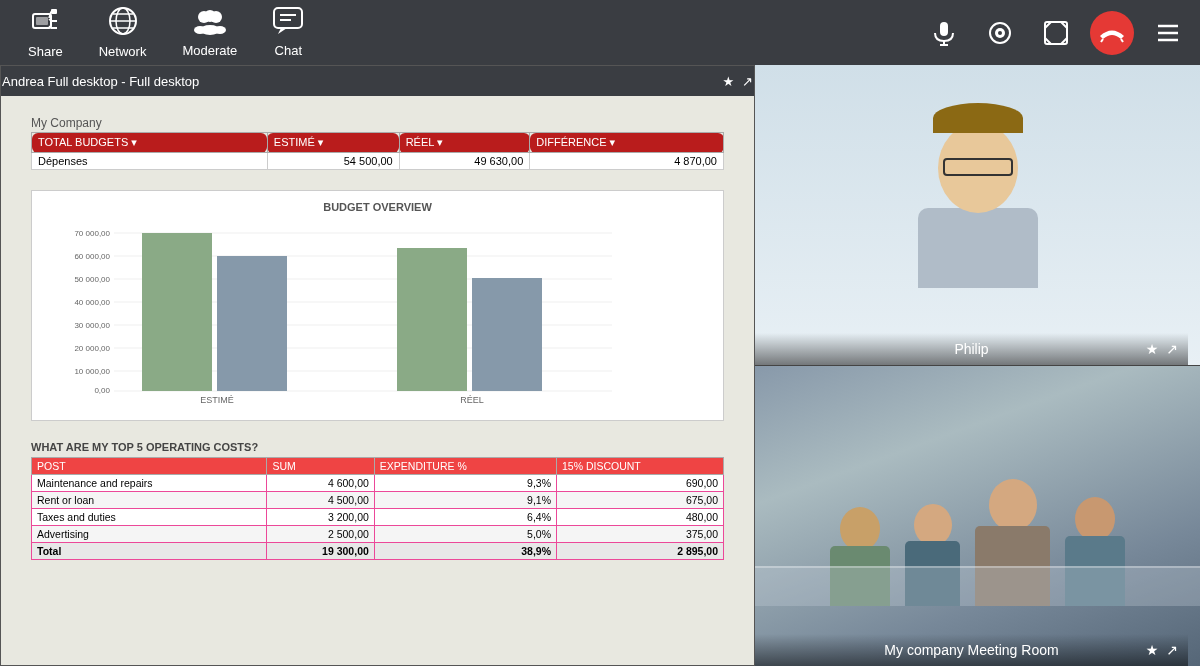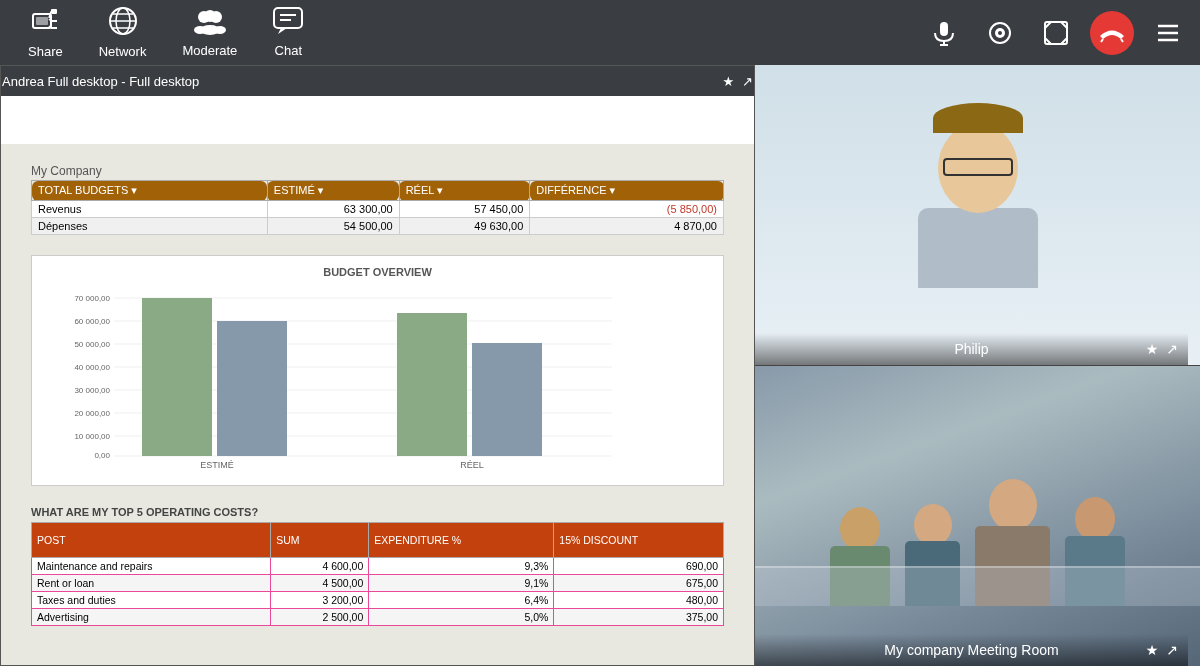--- a/index.html
+++ b/index.html
@@ -79,21 +79,20 @@
     }
     #screen-share-header .header-icons {
       display: flex;
       gap: 8px;
     }
     #screen-content {
       flex: 1;
       background: #e8e8e0;
       overflow: hidden;
       padding: 20px 30px;
-      margin-top: 48px;
     }
 
     
     .doc-subtitle { font-size: 12px; color: #555; margin-bottom: 2px; }
     .doc-title { font-size: 26px; font-weight: bold; color: #4a5a6a; letter-spacing: 2px; margin-bottom: 20px; }
 
     
     .budget-table {
       width: 100%;
       border-collapse: collapse;
@@ -109,21 +108,21 @@
       font-weight: normal;
     }
     .budget-table td {
       padding: 2px 6px;
       border: 1px solid #ccc;
       background: #fff;
     }
     .budget-table tr:nth-child(even) td { background: #f0f0f0; }
     .budget-table td.negative { color: #c0392b; }
     .budget-table td.right { text-align: right; }
-    .budget-table .header-row th { background: #a16207; border-radius: 6px; }
+    .budget-table .header-row th { background: #b91c1c; border-radius: 6px; }
 
     
     .chart-container {
       background: #fff;
       border: 1px solid #ccc;
       padding: 10px;
       margin-bottom: 20px;
     }
     .chart-title {
       text-align: center;
@@ -142,23 +141,23 @@
       font-weight: bold;
       color: #444;
       margin-bottom: 4px;
     }
     .costs-table {
       width: 100%;
       border-collapse: collapse;
       font-size: 10.5px;
     }
     .costs-table th {
-      background: #c2410c;
+      background: #ef4444;
       color: #fff;
-      padding: 11px 5px;
+      padding: 2px 5px;
       border: 1px solid #aaa;
       font-weight: normal;
       text-align: left;
     }
     .costs-table td {
       padding: 2px 5px;
       border: 1px solid #ec4899;
       background: #fff;
     }
     .costs-table tr:nth-child(even) td { background: #f5f5f5; }
@@ -382,26 +381,20 @@
         <thead>
           <tr class="header-row">
             <th>TOTAL BUDGETS ▾</th>
             <th>ESTIMÉ ▾</th>
             <th>RÉEL ▾</th>
             <th>DIFFÉRENCE ▾</th>
           </tr>
         </thead>
         <tbody>
           <tr>
-            <td>Revenus</td>
-            <td class="right">63 300,00</td>
-            <td class="right">57 450,00</td>
-            <td class="right negative">(5 850,00)</td>
-          </tr>
-          <tr>
             <td>Dépenses</td>
             <td class="right">54 500,00</td>
             <td class="right">49 630,00</td>
             <td class="right">4 870,00</td>
           </tr>
         </tbody>
       </table>
 
       <div class="chart-container">
         <div class="chart-title">BUDGET OVERVIEW</div>
@@ -465,20 +458,26 @@
             <td>Taxes and duties</td>
             <td class="right">3 200,00</td>
             <td class="right">6,4%</td>
             <td class="right">480,00</td>
           </tr>
           <tr>
             <td>Advertising</td>
             <td class="right">2 500,00</td>
             <td class="right">5,0%</td>
             <td class="right">375,00</td>
+          </tr>
+          <tr class="total-row">
+            <td>Total</td>
+            <td class="right">19 300,00</td>
+            <td class="right">38,9%</td>
+            <td class="right">2 895,00</td>
           </tr>
         </tbody>
       </table>
     </div>
   </div>
 
   <div id="right-panel">
 
     <div class="video-cell">
       <div class="top-person-sim">

